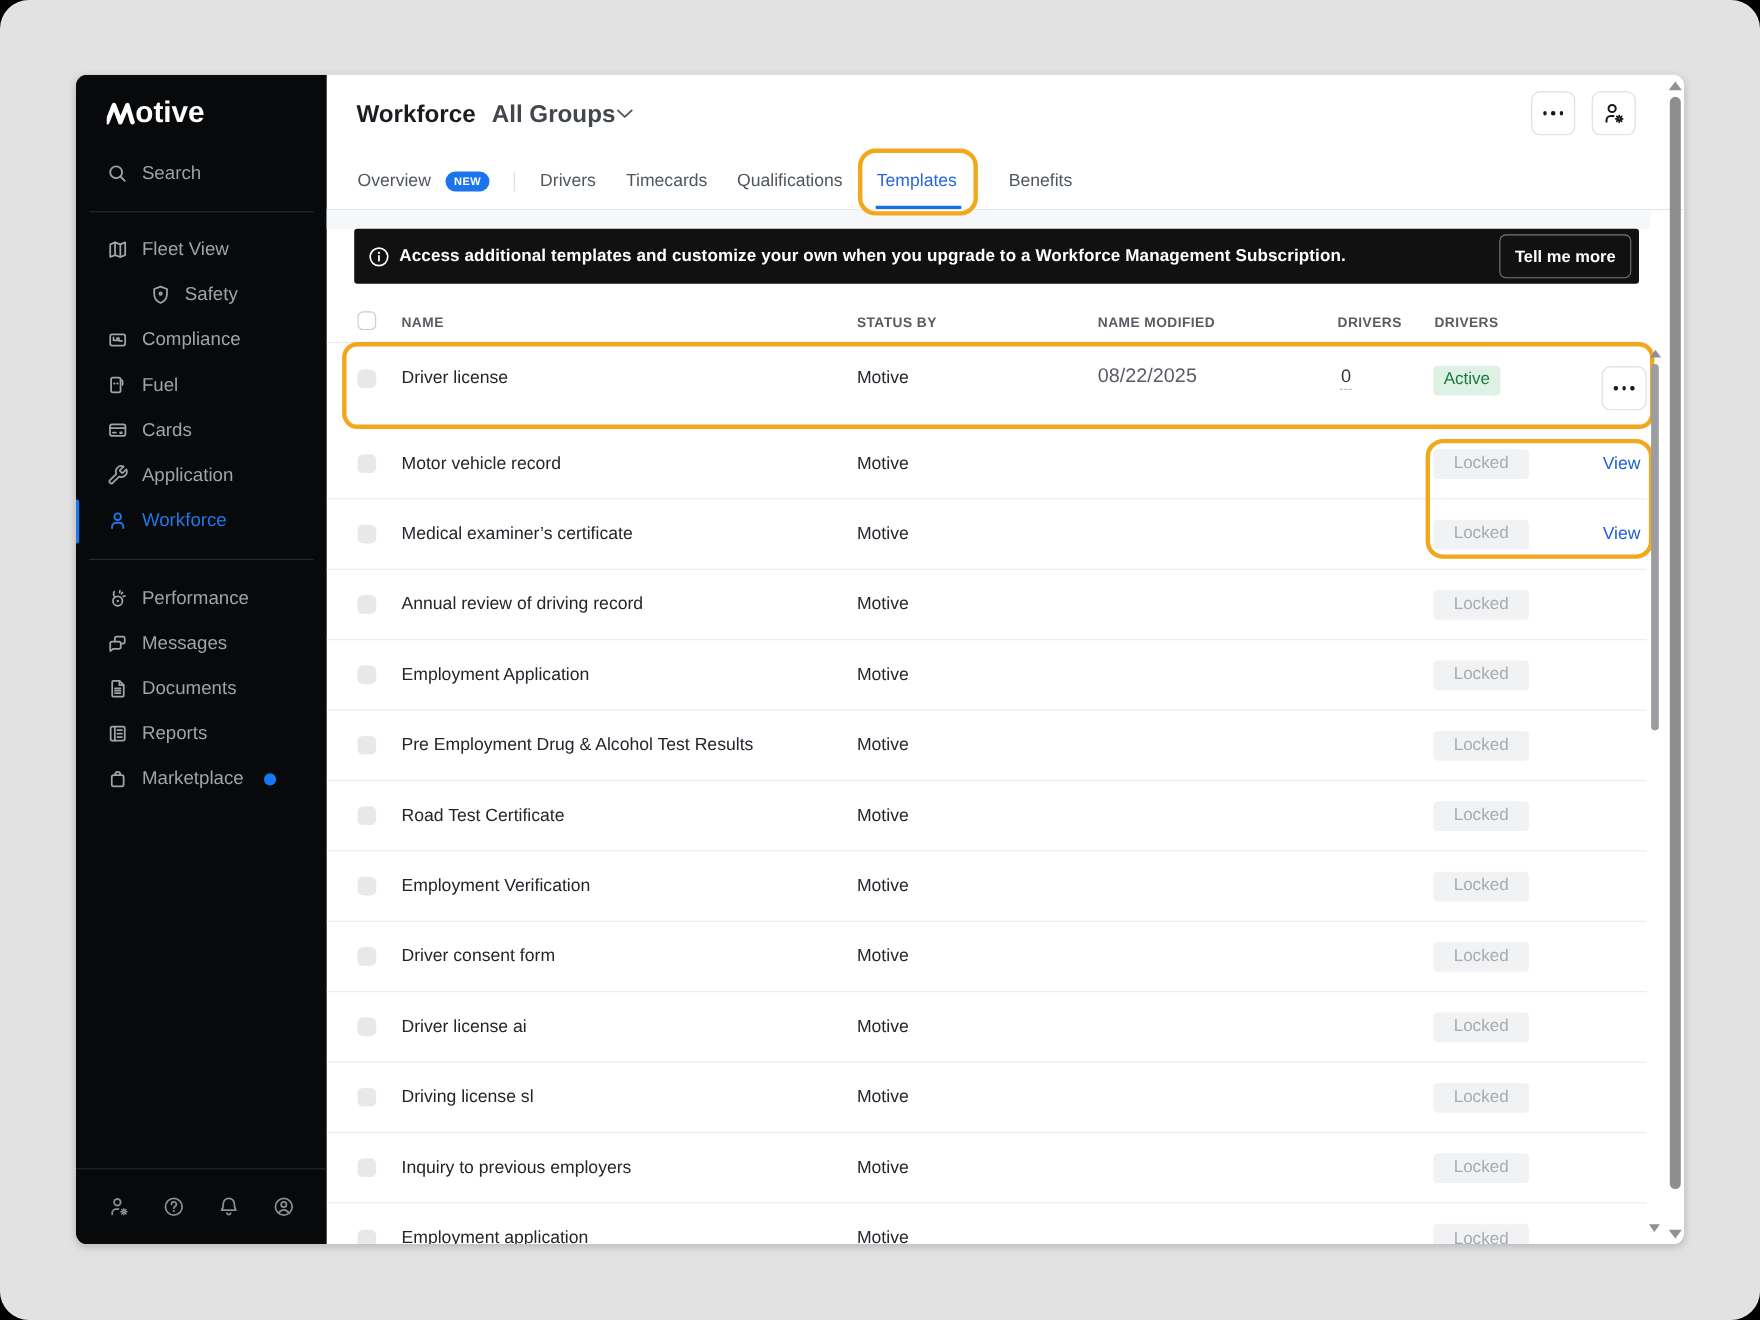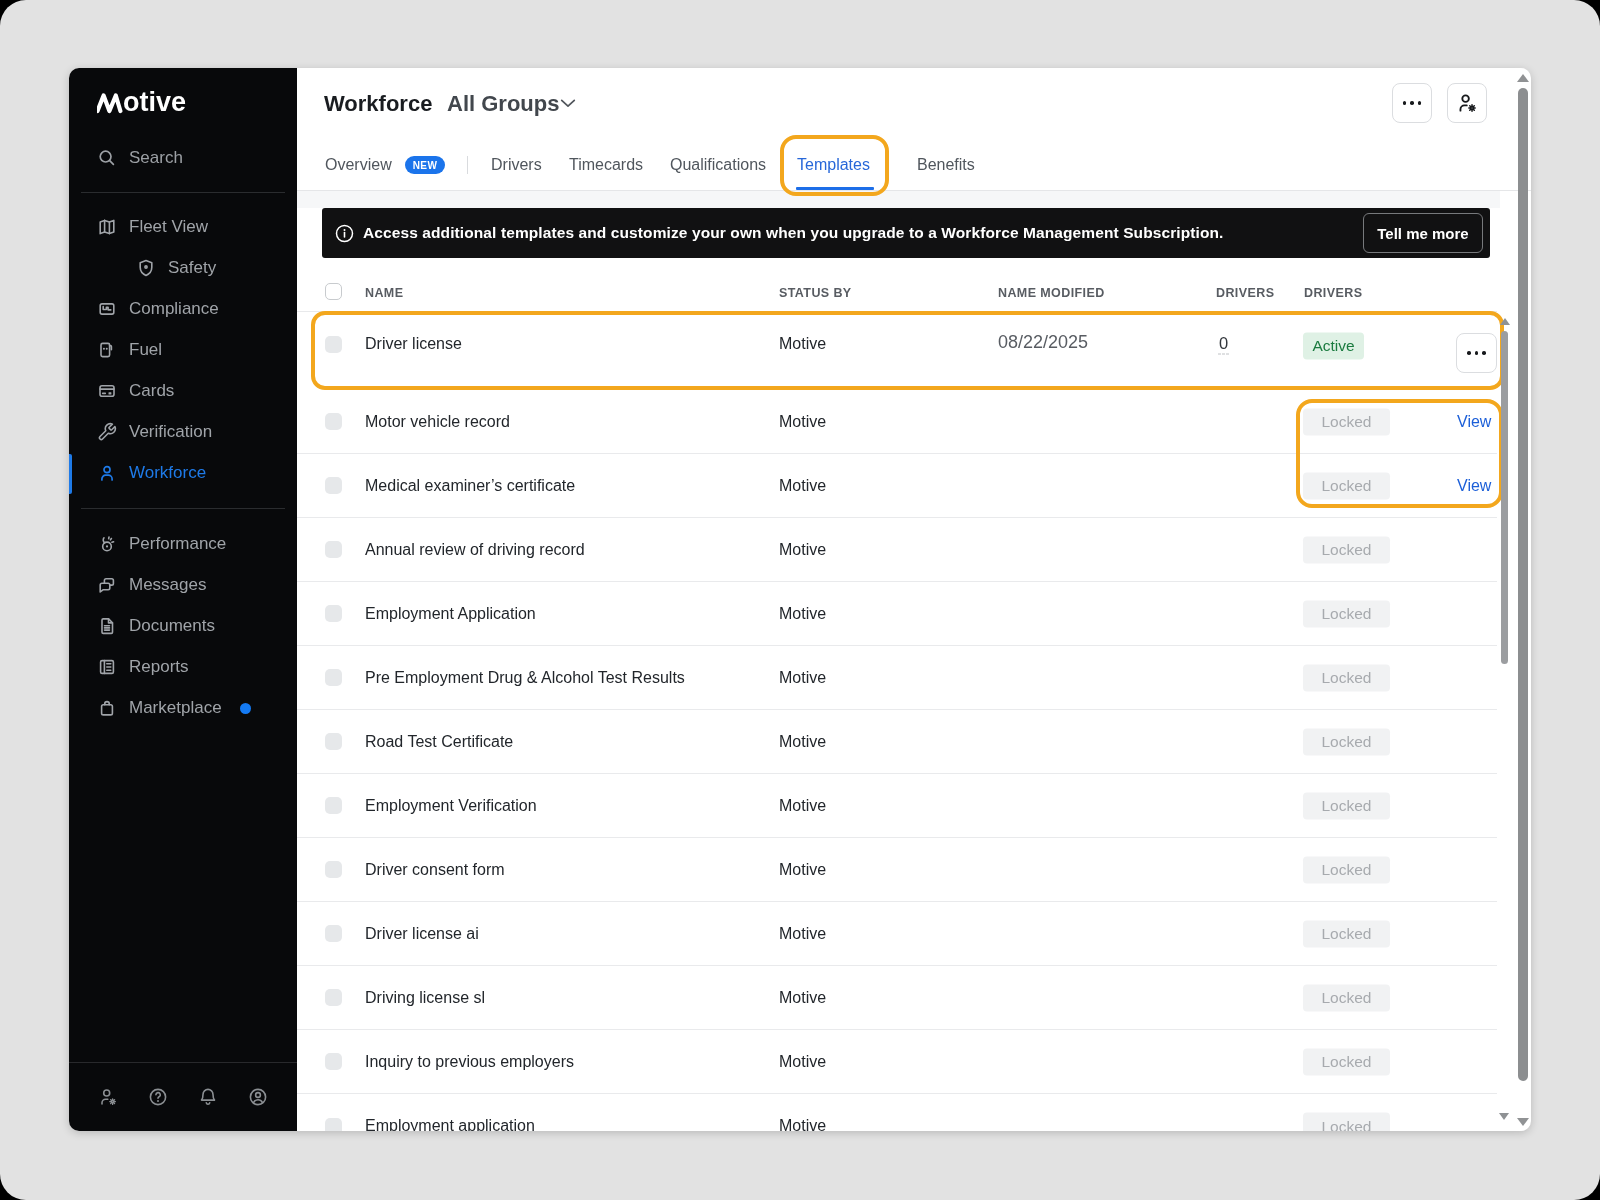--- a/index.html
+++ b/index.html
@@ -112,21 +112,21 @@
             <path d="M3 8.1 h14"></path>
             <path d="M5.7 12.4 h2.6"></path>
             <rect x="11.5" y="11.3" width="2.9" height="2.2" rx="0.5" fill="currentColor" stroke="none"></rect>
           </svg>
       <span>Cards</span>
     </div>
     <div class="nav" style="top:344px;">
       <svg width="20" height="20" viewBox="0 0 24 24" fill="none" stroke="currentColor" stroke-width="1.9" stroke-linecap="round" stroke-linejoin="round">
             <path d="M14.7 6.3a1 1 0 0 0 0 1.4l1.6 1.6a1 1 0 0 0 1.4 0l3.77-3.77a6 6 0 0 1-7.94 7.94l-6.91 6.91a2.12 2.12 0 0 1-3-3l6.91-6.91a6 6 0 0 1 7.94-7.94l-3.76 3.76z"></path>
           </svg>
-      <span>Verification</span>
+      <span>Application</span>
     </div>
     <div class="nav active" style="top:385px;">
       <svg width="20" height="20" viewBox="0 0 20 20" fill="none" stroke="currentColor" stroke-width="1.7" stroke-linecap="round" stroke-linejoin="round">
             <circle cx="10" cy="6.7" r="3"></circle>
             <path d="M4.9 17 v-1.1 a3.7 3.7 0 0 1 3.7-3.7 h2.8 a3.7 3.7 0 0 1 3.7 3.7 V17"></path>
           </svg>
       <span>Workforce</span>
     </div>
     <div class="bluebar"></div>
     <div class="sdiv" style="top:440px;"></div>

